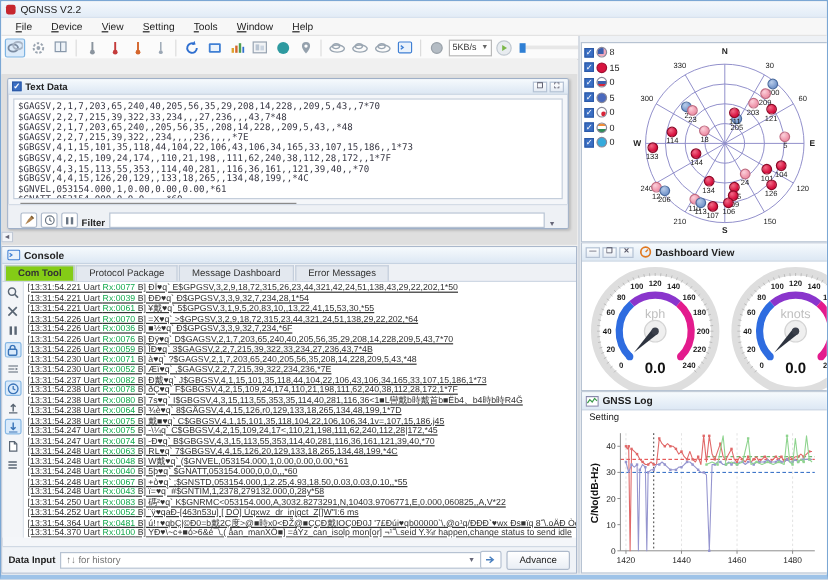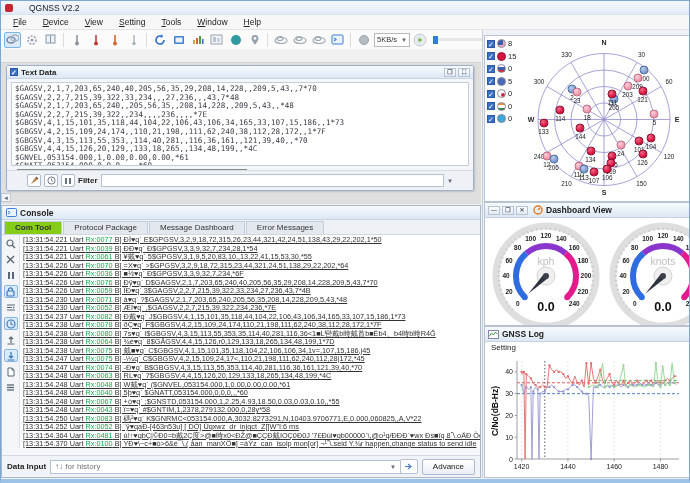--- a/index.html
+++ b/index.html
@@ -3,21 +3,21 @@
 <meta charset="utf-8">
 <style>
   html,body{margin:0;padding:0;background:#cfd6e0;}
   *{box-sizing:border-box;}
   .app{position:relative;width:690px;height:483px;background:#f0f0f0;
        font-family:"Liberation Sans",sans-serif;overflow:hidden;
        border:1px solid #7ba7d4;border-bottom:4px solid #9ec3e8;}
   
   .titlebar{position:absolute;left:0;top:0;width:100%;height:14px;
     background:linear-gradient(#f4f8fc,#e2ecf7);display:flex;align-items:center;
-    font-size:8.5px;color:#222;padding-left:4px;gap:16px;border-bottom:1px solid #d7e2ef;}
+    font-size:8.5px;color:#222;padding-left:4px;gap:4px;border-bottom:1px solid #d7e2ef;}
   .appicon{width:8px;height:8px;background:#c6262e;border-radius:2px;display:inline-block;}
   .menubar{position:absolute;left:0;top:14px;width:100%;height:15px;background:#f7f7f7;
     display:flex;align-items:center;font-size:8.5px;color:#222;padding-left:4px;
     border-bottom:1px solid #e3e3e3;}
   .menu-item{padding:16px 8px;cursor:default;}
   .menu-item u{text-decoration:underline;}
   .toolbar{position:absolute;left:0;top:29px;width:100%;height:20px;background:#fbfbfb;
     display:flex;align-items:center;padding-left:3px;gap:2px;border-bottom:1px solid #d9d9d9;}
   .tbtn{width:17px;height:16px;display:flex;align-items:center;justify-content:center;border:1px solid transparent;border-radius:2px;}
   .tbtn.pressed{background:#dcebfa;border-color:#7eb4e2;}
@@ -40,21 +40,21 @@
   .tdtitle .winbtns{margin-left:auto;display:flex;gap:2px;}
   .wbtn{width:12px;height:9px;border:1px solid #b5c2d4;background:linear-gradient(#fff,#e4ebf4);
     font-size:6px;line-height:7px;text-align:center;color:#556;}
   .checkbox{width:8px;height:8px;background:#3b6fc4;border:1px solid #2c5aa8;color:#fff;
     font-size:7px;line-height:8px;text-align:center;display:inline-block;}
   .tdcontent{position:absolute;left:4px;top:16px;right:4px;height:84px;background:#fff;
     border:1px solid #c4cedb;font-family:"DejaVu Sans Mono",monospace;font-size:7.6px;
     line-height:8.6px;color:#3a3a46;padding:2px 3px;overflow:hidden;white-space:pre;}
   .tdhscroll{position:absolute;left:10px;top:103px;width:230px;height:2px;background:#8a8a8a;}
   .filterbar{position:absolute;left:0;bottom:0;width:100%;height:20px;background:#eef1f5;
-    display:flex;align-items:center;gap:3px;padding:0 20px;border-top:1px solid #d4dce6;}
+    display:flex;align-items:flex-end;gap:3px;padding:0 10px;border-top:1px solid #d4dce6;}
   .fbtn{width:14px;height:13px;border:1px solid #aebacb;background:#fff;display:flex;
     align-items:center;justify-content:center;border-radius:2px;}
   .filterbar label{font-size:8px;font-weight:bold;color:#222;}
   .filterbar input{flex:1;height:13px;border:1px solid #b6c2d2;font-size:8px;padding:0 3px;background:#fff;}
   .mdi-hscroll{position:absolute;left:0;top:130px;width:470px;height:9px;display:flex;align-items:center;}
   .harrow{width:10px;height:9px;border:1px solid #c0c8d4;background:#f2f4f8;font-size:6px;
     line-height:8px;text-align:center;color:#667;}
   
   .console{position:absolute;left:0;top:204px;width:480px;height:273px;background:#f4f6f9;border:1px solid #aab8cc;}
   .ctitle{height:14px;background:linear-gradient(#f6fafd,#dde8f4);display:flex;align-items:center;

